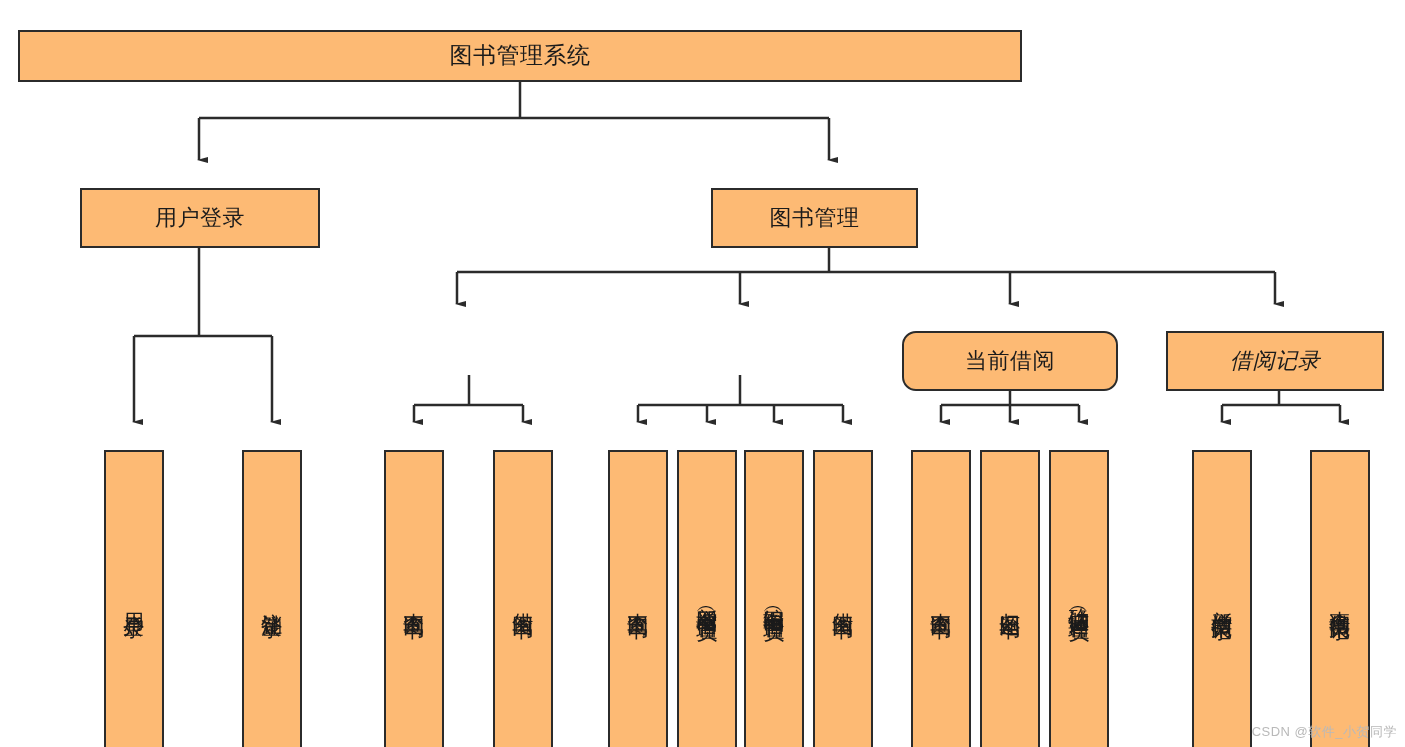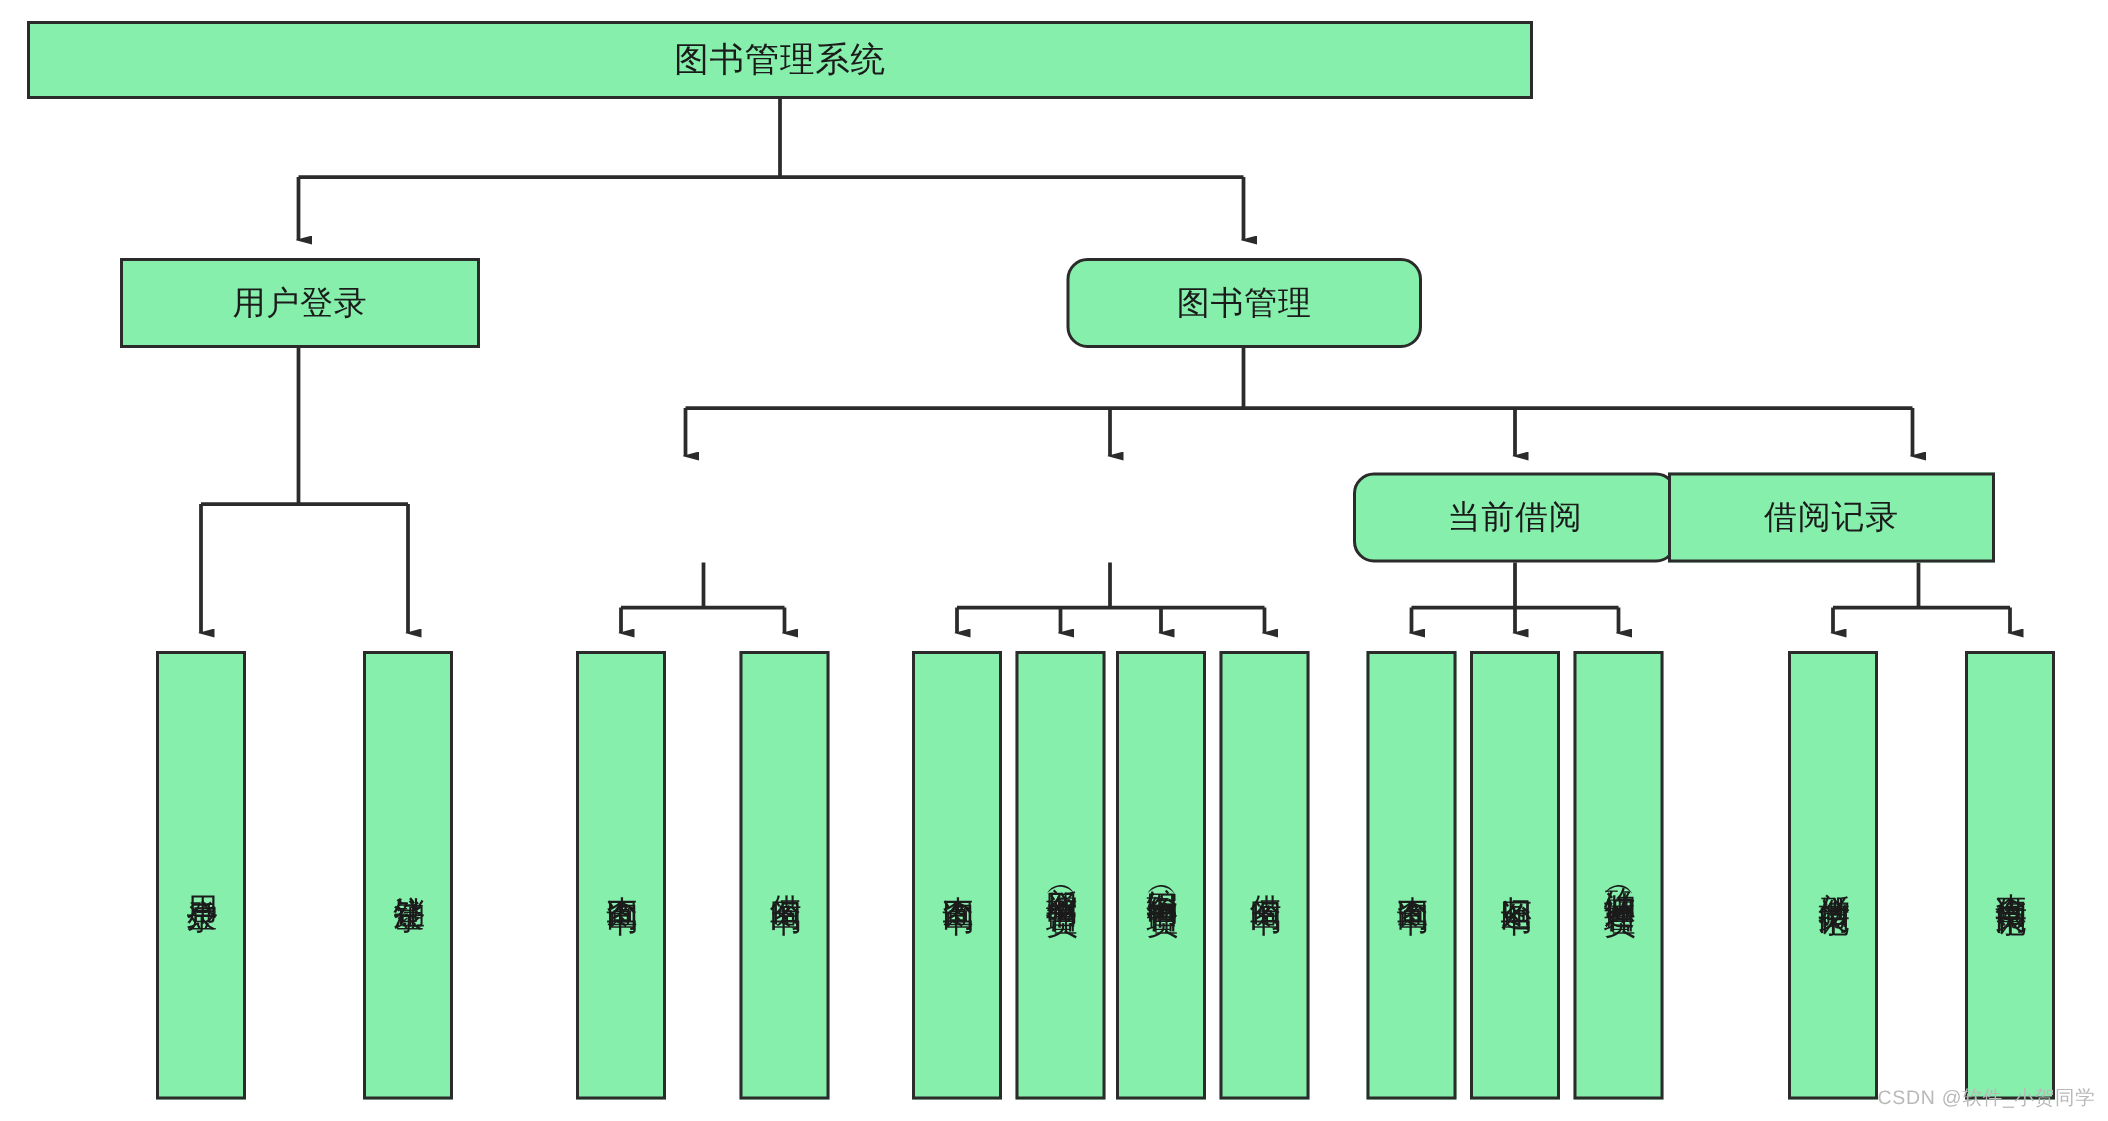--- a/index.html
+++ b/index.html
@@ -21,27 +21,28 @@
     position: absolute;
     left: 0;
     top: 0;
     width: 1405px;
     height: 747px;
     pointer-events: none;
   }
   .node {
     position: absolute;
     box-sizing: border-box;
-    background: #86efac;
+    background: #fdba74;
     border: 2.5px solid #2b2b2b;
     display: flex;
     align-items: center;
     justify-content: center;
     color: #1b1b1b;
     z-index: 2;
+    margin-top: 16px;
   }
   .node .label {
     display: block;
     text-align: center;
     line-height: 1.18;
     letter-spacing: 0.5px;
   }
   .node.horiz .label {
     font-size: 22px;
   }
@@ -130,31 +131,31 @@
   </svg>
 
   <div class="node root horiz" style="left:18px; top:14px; width:1004px; height:52px;">
     <span class="label">图书管理系统</span>
   </div>
 
   <div class="node horiz" style="left:80px; top:172px; width:240px; height:60px;">
     <span class="label">用户登录</span>
   </div>
 
-  <div class="node horiz" style="left:711px; top:172px; width:237px; height:60px;border-radius:14px;">
+  <div class="node horiz" style="left:711px; top:172px; width:207px; height:60px;">
     <span class="label">图书管理</span>
   </div>
 
 
 
   <div class="node horiz" style="left:902px; top:315px; width:216px; height:60px;border-radius:14px;">
     <span class="label">当前借阅</span>
   </div>
 
-  <div class="node horiz" style="left:1112px; top:315px; width:218px; height:60px;">
+  <div class="node horiz" style="left:1166px; top:315px; width:218px; height:60px;font-style:italic;">
     <span class="label">借阅记录</span>
   </div>
 
   <div class="node vert" style="left:104px; top:434px; width:60px; height:299px;">
     <span class="label">用户登录</span>
   </div>
 
   <div class="node vert" style="left:242px; top:434px; width:60px; height:299px;">
     <span class="label">注销登录</span>
   </div>

